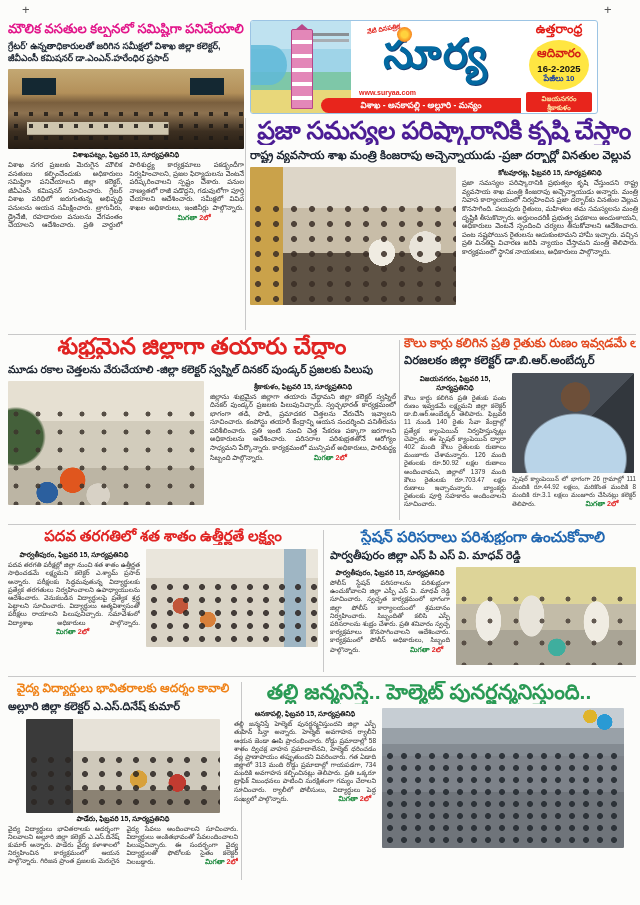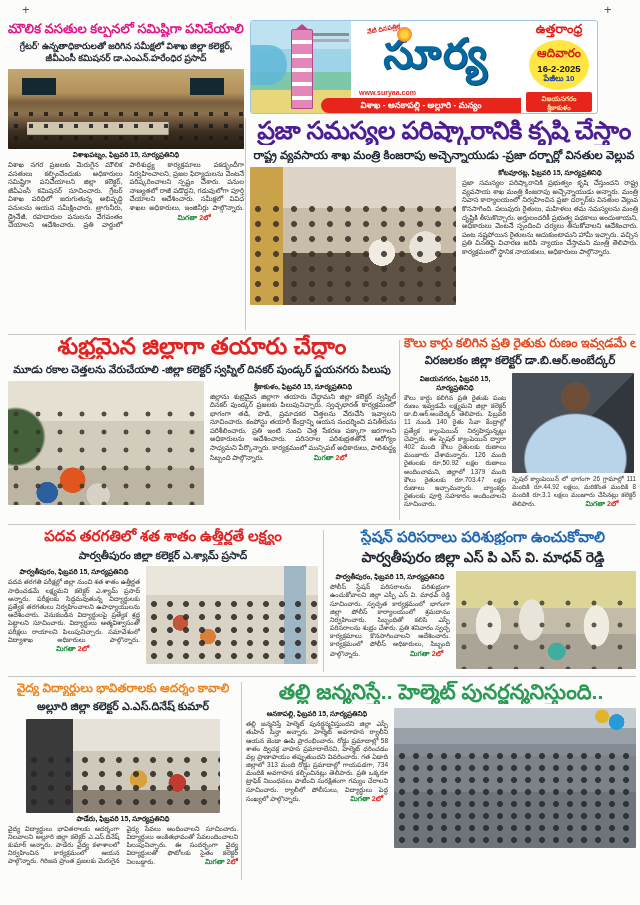--- a/index.html
+++ b/index.html
@@ -3,21 +3,21 @@
 <meta charset="utf-8">
 <style>
   html,body{margin:0;padding:0;background:#e9e9e6;}
   .page{position:relative;width:640px;height:905px;margin:0 auto;background:#fcfcfa;
         font-family:"Liberation Sans","DejaVu Sans",sans-serif;color:#222;overflow:hidden;}
   
   .crop{position:absolute;top:2px;font-size:13px;color:#555;}
   .crop.tl{left:22px;} .crop.tr{left:604px;}
   
   .hl{margin:0;font-weight:bold;text-align:center;white-space:nowrap;overflow:hidden;line-height:1.15;}
-  .sub{margin:3px 0 0 0;font-weight:bold;color:#1c2430;text-align:center;line-height:1.35;}
+  .sub{margin:3px 0 0 0;font-weight:bold;color:#1c2430;line-height:1.35;}
   .sub.nowrap{white-space:nowrap;overflow:hidden;}
   .dateline{font-size:7px;font-weight:bold;color:#111;text-align:center;margin:2px 0 1px 0;}
   .body{font-size:6.8px;line-height:1.26;text-align:justify;color:#2b2b2b;overflow:hidden;}
   .cols2{column-count:2;column-gap:7px;}
   .more{font-size:7.2px;font-weight:bold;white-space:nowrap;margin-left:48px;}
   .more .mg{color:#1d8a3e;} .more .pg{color:#e02020;}
   .caption{font-size:6.3px;line-height:1.3;color:#333;text-align:justify;margin-top:2px;}
   .row{display:flex;gap:6px;margin-top:4px;}
   
   .dh{position:absolute;left:8px;width:628px;border-top:1px solid #c8c8c8;}
@@ -125,30 +125,30 @@
   #artLoan .bcol{width:102px;flex:none;} #artLoan .body{height:128px;font-size:6.5px;}
   #artLoan .ph{width:122px;height:100px;}
   
   #artTenth{position:absolute;left:8px;top:528px;width:310px;}
   #artTenth .hl{font-size:15px;color:#e02423;font-family:Liberation Serif, serif;}
   #artTenth .sub{font-size:10.5px;}
   #artTenth .bcol{width:132px;flex:none;} #artTenth .body{height:90px;font-size:6.5px;}
   #artTenth .ph{flex:1;height:98px;}
   #artStation{position:absolute;left:330px;top:528px;width:306px;}
   #artStation .hl{font-size:15px;color:#2167b1;}
-  #artStation .sub{font-size:14px;}
+  #artStation .sub{font-size:11px;}
   #artStation .bcol{width:120px;flex:none;} #artStation .body{height:90px;font-size:6.5px;}
   #artStation .ph{flex:1;height:98px;}
   
   #artMed{position:absolute;left:8px;top:682px;width:230px;}
   #artMed .hl{font-size:12px;color:#ef8218;}
   #artMed .sub{font-size:11px;}
   #artMed .ph{width:194px;height:94px;margin:5px auto 0 auto;}
   #artMed .body{height:46px;font-size:6.5px;margin-top:1px;}
-  #artHelmet{position:absolute;left:246px;top:680px;width:390px;}
+  #artHelmet{position:absolute;left:234px;top:680px;width:390px;}
   #artHelmet .hl{font-size:21px;color:#2a9a55;}
   #artHelmet .sub{font-size:10.5px;}
   #artHelmet .bcol{width:142px;flex:none;} #artHelmet .body{height:126px;font-size:6.5px;}
   #artHelmet .ph{flex:1;height:140px;}
 </style>
 </head>
 <body>
 
 <div class="page">
 
@@ -208,21 +208,21 @@
         </div>
       </div>
     </div>
   </section>
 
   <div class="dh" id="hd1"></div>
   <div class="dv" id="vd1"></div>
 
   <section id="artClean" class="art">
     <h2 class="hl">శుభ్రమైన జిల్లాగా తయారు చేద్దాం</h2>
-    <p class="sub nowrap">మూడు రకాల చెత్తలను వేరుచేయాలి -జిల్లా కలెక్టర్ స్వప్నిల్ దినకర్ పుండ్కర్ ప్జయనగరు పిలుపు</p>
+    <p class="sub nowrap">మూడు రకాల చెత్తలను వేరుచేయాలి -జిల్లా కలెక్టర్ స్వప్నిల్ దినకర్ పుండ్కర్ ప్రజలకు పిలుపు</p>
     <div class="row">
       <div class="ph ph-compost"></div>
       <div class="txt">
         <div class="dateline">శ్రీకాకుళం, ఫిబ్రవరి 15, సూర్యప్రతినిధి</div>
         <div class="body">
           <span>జిల్లాను శుభ్రమైన జిల్లాగా తయారు చేద్దామని జిల్లా కలెక్టర్ స్వప్నిల్ దినకర్ పుండ్కర్ ప్రజలకు పిలుపునిచ్చారు. స్వచ్ఛభారత్ కార్యక్రమంలో భాగంగా తడి, పొడి, ప్రమాదకర చెత్తలను వేరుచేసి ఇవ్వాలని సూచించారు. కంపోస్టు తయారీ కేంద్రాన్ని ఆయన సందర్శించి పనితీరును పరిశీలించారు. ప్రతి ఇంటి నుంచి చెత్త సేకరణ పక్కాగా జరగాలని అధికారులను ఆదేశించారు. పరిసరాల పరిశుభ్రతతోనే ఆరోగ్యం సాధ్యమని పేర్కొన్నారు. కార్యక్రమంలో మున్సిపల్ అధికారులు, పారిశుద్ధ్య సిబ్బంది పాల్గొన్నారు.</span>
           <span class="more">
             <b class="mg">మిగతా</b>
             <b class="pg">2లో</b>
           </span>
@@ -253,21 +253,20 @@
           </span>
         </div>
       </div>
     </div>
   </section>
 
   <div class="dh" id="hd2"></div>
 
   <section id="artTenth" class="art">
     <h2 class="hl">పదవ తరగతిలో శత శాతం ఉత్తీర్ణతే లక్ష్యం</h2>
-    <p class="sub nowrap">పార్వతీపురం జిల్లా కలెక్టర్ ఎ.శ్యామ్ ప్రసాద్</p>
     <div class="row">
       <div class="bcol">
         <div class="dateline">పార్వతీపురం, ఫిబ్రవరి 15, సూర్యప్రతినిధి</div>
         <div class="body">
           <span>పదవ తరగతి పరీక్షల్లో జిల్లా నుంచి శత శాతం ఉత్తీర్ణత సాధించడమే లక్ష్యమని కలెక్టర్ ఎ.శ్యామ్ ప్రసాద్ అన్నారు. పరీక్షలకు సిద్ధమవుతున్న విద్యార్థులకు ప్రత్యేక తరగతులు నిర్వహించాలని ఉపాధ్యాయులను ఆదేశించారు. వెనుకబడిన విద్యార్థులపై ప్రత్యేక శ్రద్ధ పెట్టాలని సూచించారు. విద్యార్థులు ఆత్మవిశ్వాసంతో పరీక్షలు రాయాలని పిలుపునిచ్చారు. సమావేశంలో విద్యాశాఖ అధికారులు పాల్గొన్నారు.</span>
           <span class="more">
             <b class="mg">మిగతా</b>
             <b class="pg">2లో</b>
           </span>
         </div>

